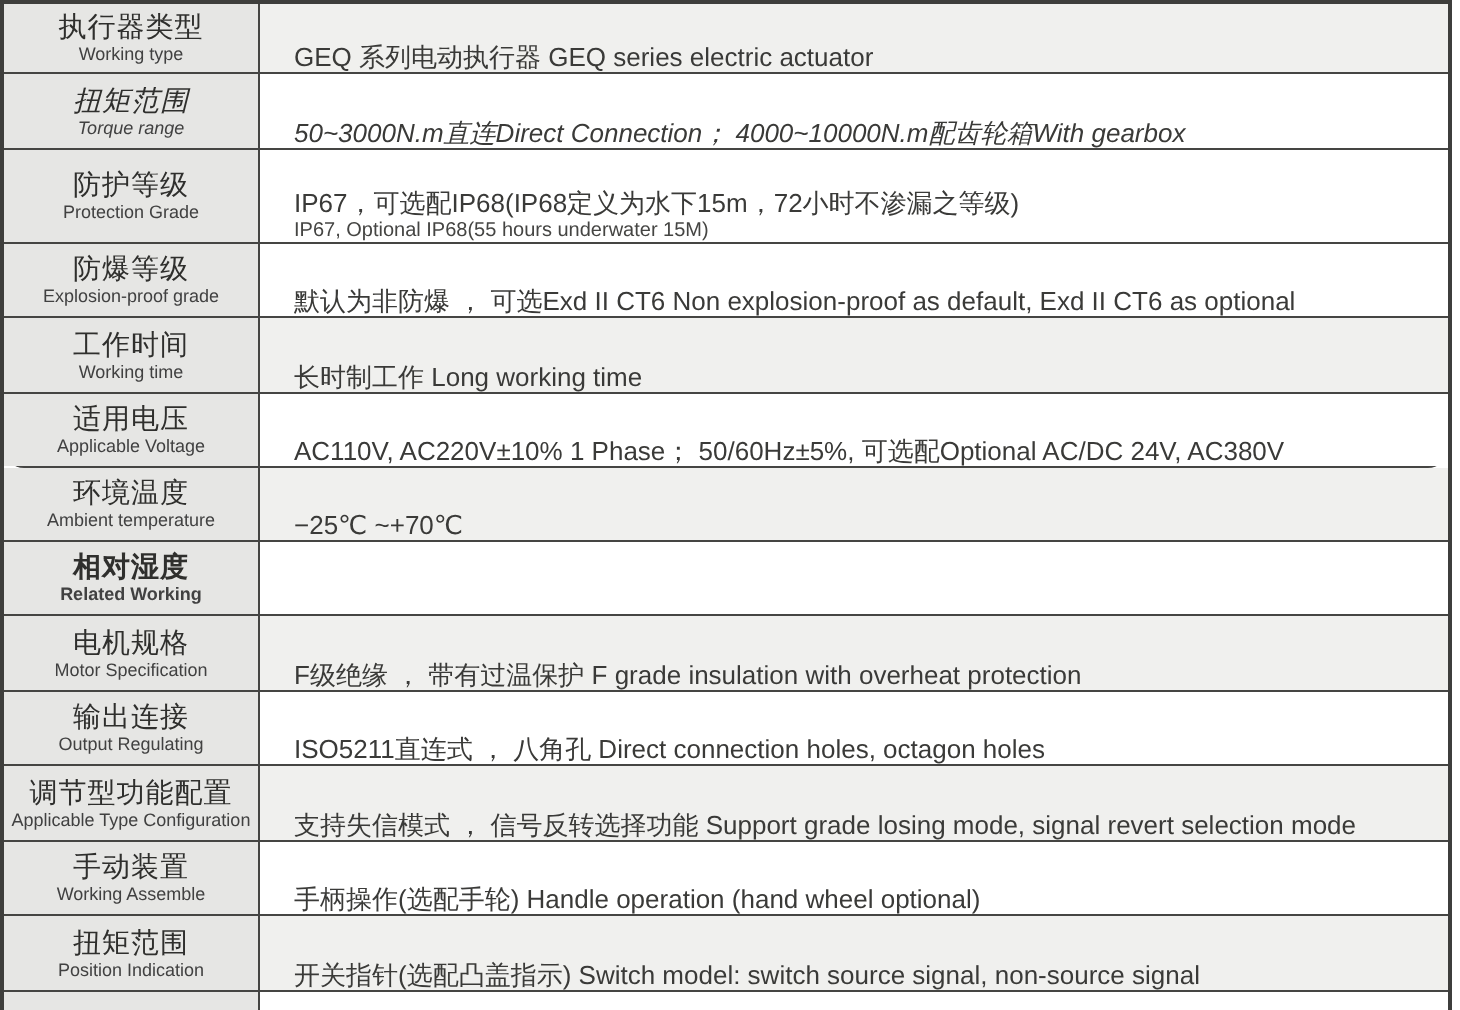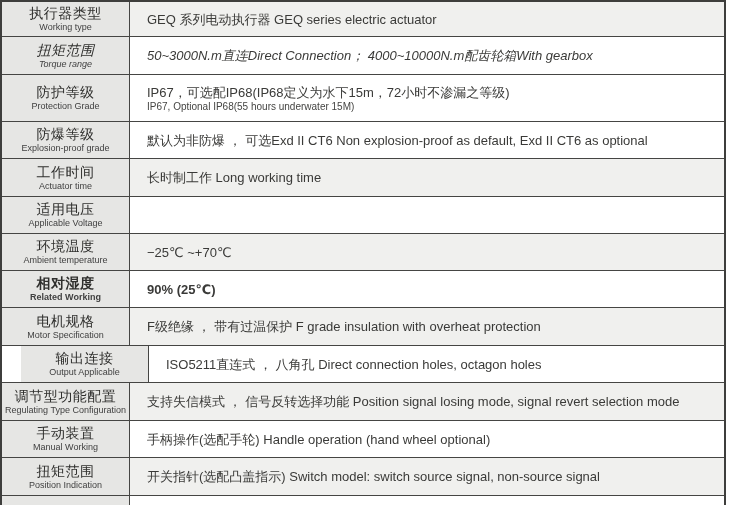--- a/index.html
+++ b/index.html
@@ -39,21 +39,21 @@
     flex-direction: column;
     align-items: center;
     justify-content: center;
     text-align: right;
     flex-shrink: 0;
   }
   .cell-value {
     flex: 1;
     display: flex;
     flex-direction: column;
-    justify-content: center;
+    justify-content: flex-end;
     padding: 0 8px 0 17px;
     background: #ffffff;
     box-sizing: border-box;
     overflow: hidden;
   }
   .row.shaded .cell-value { background: #f0f0ee; }
   .label-zh {
     font-size: 14px;
     line-height: 15px;
     color: #2f2f2d;
@@ -118,81 +118,81 @@
         <div class="label-zh">防爆等级</div>
         <div class="label-en">Explosion-proof grade</div>
       </div>
       <div class="cell-value">
         <div class="value-main">默认为非防爆 ， 可选Exd II CT6 Non explosion-proof as default, Exd II CT6 as optional</div>
       </div>
     </div>
     <div class="row shaded" style="height: 38px;">
       <div class="cell-label">
         <div class="label-zh">工作时间</div>
-        <div class="label-en">Actuator time</div>
+        <div class="label-en">Working time</div>
       </div>
       <div class="cell-value">
         <div class="value-main">长时制工作 Long working time</div>
       </div>
     </div>
-    <div class="row" style="height: 37px;">
+    <div class="row" style="height: 37px; border-radius: 10px;">
       <div class="cell-label">
         <div class="label-zh">适用电压</div>
         <div class="label-en">Applicable Voltage</div>
       </div>
+      <div class="cell-value">
+        <div class="value-main">AC110V, AC220V±10% 1 Phase； 50/60Hz±5%, 可选配Optional AC/DC 24V, AC380V</div>
+      </div>
     </div>
     <div class="row shaded" style="height: 37px;">
       <div class="cell-label">
         <div class="label-zh">环境温度</div>
         <div class="label-en">Ambient temperature</div>
       </div>
       <div class="cell-value">
         <div class="value-main">−25℃ ~+70℃</div>
       </div>
     </div>
     <div class="row" style="height: 37px; font-weight: bold;">
       <div class="cell-label">
         <div class="label-zh">相对湿度</div>
         <div class="label-en">Related Working</div>
       </div>
-      <div class="cell-value">
-        <div class="value-main">90% (25℃)</div>
-      </div>
     </div>
     <div class="row shaded" style="height: 38px;">
       <div class="cell-label">
         <div class="label-zh">电机规格</div>
         <div class="label-en">Motor Specification</div>
       </div>
       <div class="cell-value">
         <div class="value-main">F级绝缘 ， 带有过温保护 F grade insulation with overheat protection</div>
       </div>
     </div>
-    <div class="row" style="height: 37px; padding-left: 19px;">
+    <div class="row" style="height: 37px;">
       <div class="cell-label">
         <div class="label-zh">输出连接</div>
-        <div class="label-en">Output Applicable</div>
+        <div class="label-en">Output Regulating</div>
       </div>
       <div class="cell-value">
         <div class="value-main">ISO5211直连式 ， 八角孔 Direct connection holes, octagon holes</div>
       </div>
     </div>
     <div class="row shaded" style="height: 38px;">
       <div class="cell-label">
         <div class="label-zh">调节型功能配置</div>
-        <div class="label-en">Regulating Type Configuration</div>
-      </div>
-      <div class="cell-value">
-        <div class="value-main">支持失信模式 ， 信号反转选择功能 Position signal losing mode, signal revert selection mode</div>
+        <div class="label-en">Applicable Type Configuration</div>
+      </div>
+      <div class="cell-value">
+        <div class="value-main">支持失信模式 ， 信号反转选择功能 Support grade losing mode, signal revert selection mode</div>
       </div>
     </div>
     <div class="row" style="height: 37px;">
       <div class="cell-label">
         <div class="label-zh">手动装置</div>
-        <div class="label-en">Manual Working</div>
+        <div class="label-en">Working Assemble</div>
       </div>
       <div class="cell-value">
         <div class="value-main">手柄操作(选配手轮) Handle operation (hand wheel optional)</div>
       </div>
     </div>
     <div class="row shaded" style="height: 38px;">
       <div class="cell-label">
         <div class="label-zh">扭矩范围</div>
         <div class="label-en">Position Indication</div>
       </div>

